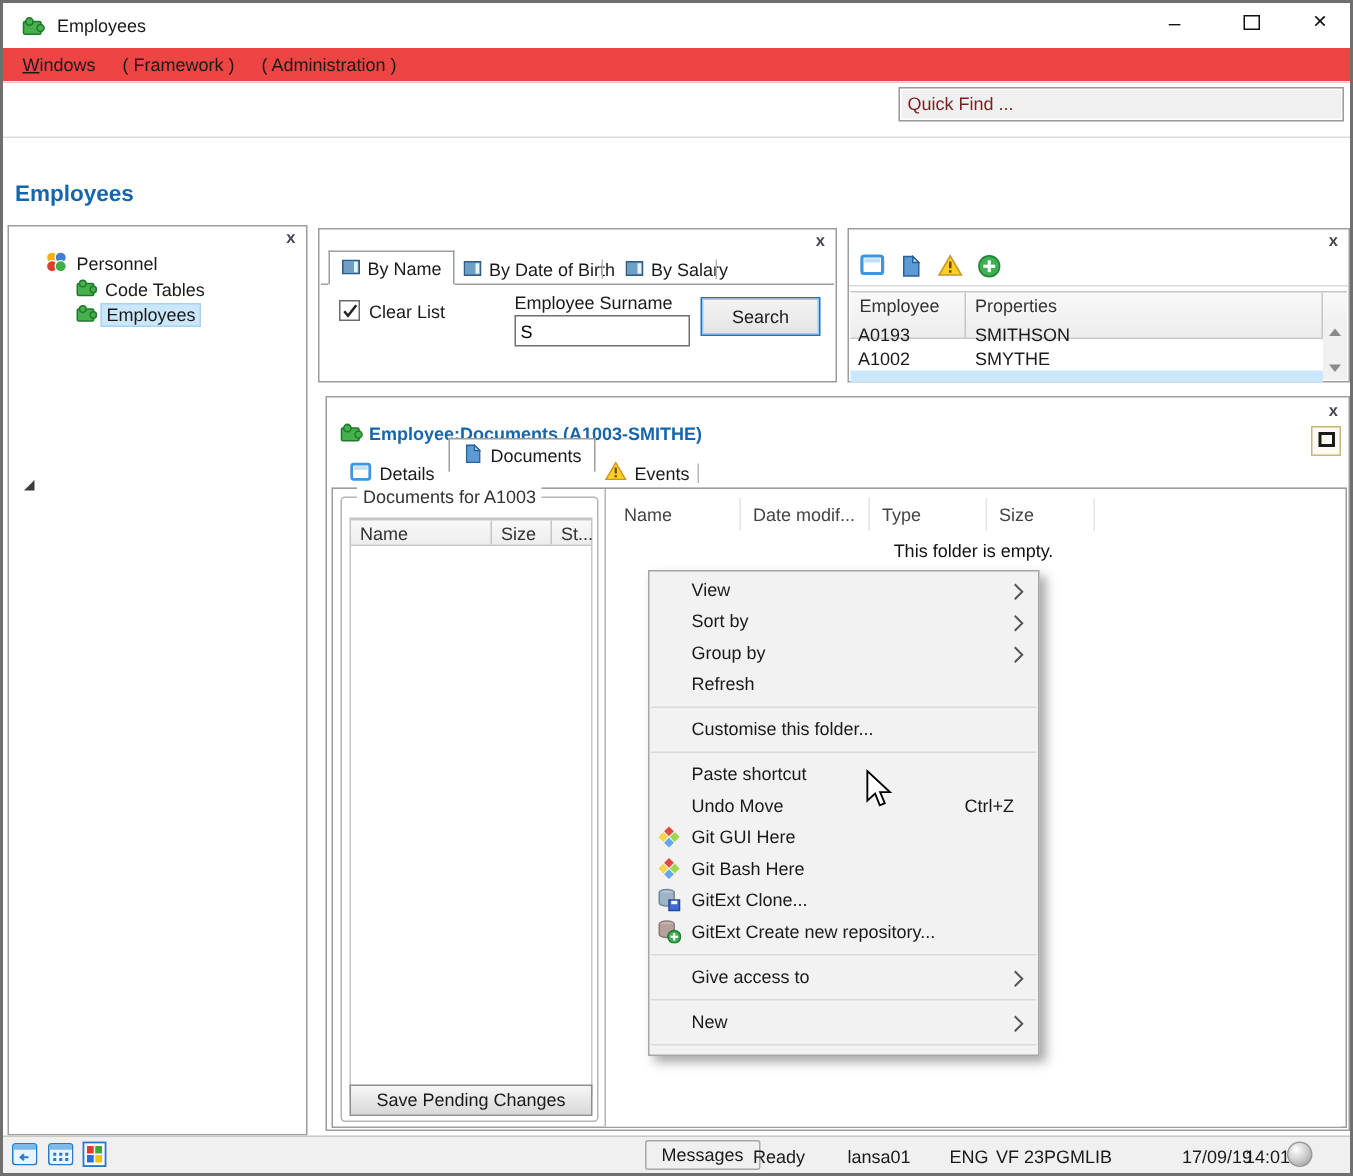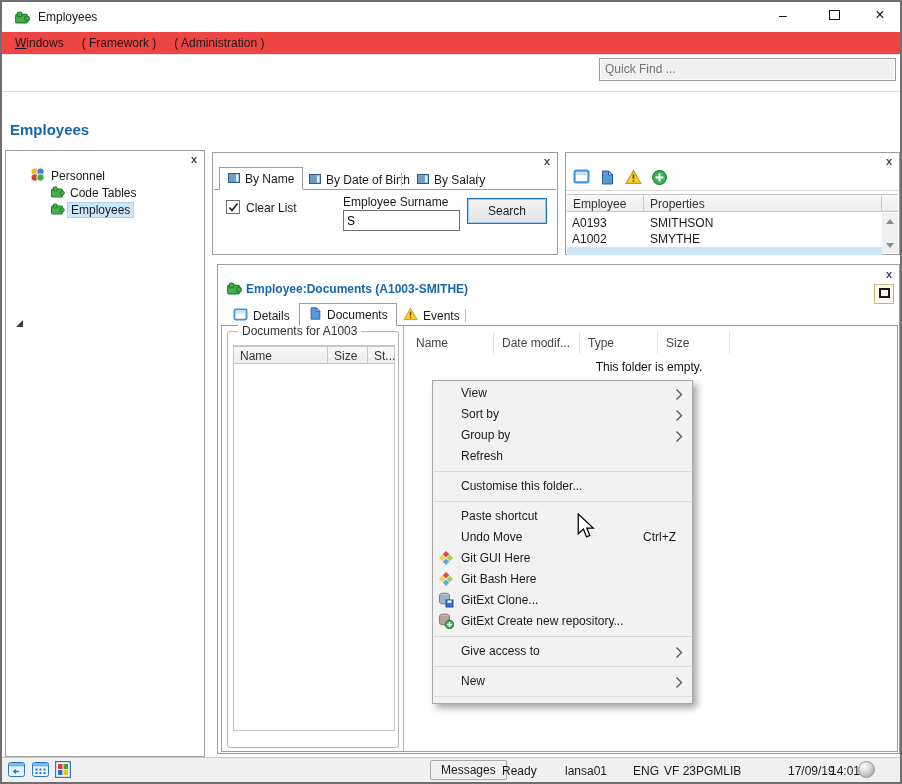--- a/index.html
+++ b/index.html
@@ -20,21 +20,21 @@
   .cap-max .sq{width:11px;height:10px;border:1px solid #111;margin:8px auto 0;}
   .cap-close{left:861px;font-size:16px;}
   
   .menubar{position:absolute;left:0;top:30px;right:0;height:23px;background:#ef4444;
     display:flex;align-items:center;padding-left:4px;gap:0;border-bottom:1px solid #e6e6e6;}
   .menu-item{display:inline-block;padding:3px 9px;}
   .menu-item.accel::first-letter{text-decoration:underline;}
   
   .toolbar-row{position:absolute;left:0;top:54px;right:0;height:36px;background:#fff;border-bottom:1px solid #dcdcdc;}
   .quick-find{position:absolute;left:597px;top:2px;width:297px;height:23px;background:#f0f0f0;
-    border:1px solid #9a9a9a;box-shadow:inset 0 0 0 1px #fdfdfd;line-height:21px;padding-left:5px;color:#737373;}
+    border:1px solid #9a9a9a;box-shadow:inset 0 0 0 1px #fdfdfd;line-height:21px;padding-left:5px;color:#7f1d1d;}
   
   .page-heading{position:absolute;left:8px;top:119px;font-size:15px;font-weight:bold;color:#1766ad;}
   
   .panel{position:absolute;background:#fff;border:1px solid #9d9d9d;}
   .panel-x{position:absolute;top:2px;right:7px;font-size:11px;font-weight:bold;color:#445;cursor:default;}
   
   .tree-panel{left:3px;top:148px;width:200px;height:607px;}
   .expander{position:absolute;left:10px;top:169px;width:0;height:0;
     border-left:7px solid transparent;border-bottom:7px solid #3c3c3c;}
   .tree-label{position:absolute;font-size:12px;white-space:nowrap;}
@@ -235,21 +235,21 @@
           </svg>
       </span>
       <span class="ticon" style="left:85px;">
         <svg width="17" height="17" viewBox="0 0 16 16">
             <circle cx="8" cy="8" r="6.5" fill="#3cb052" stroke="#238536"></circle>
             <rect x="7" y="4.3" width="2" height="7.4" fill="#fff"></rect>
             <rect x="4.3" y="7" width="7.4" height="2" fill="#fff"></rect>
           </svg>
       </span>
     </div>
-    <div class="grid-header" style="left:1px;right:1px;top:41px;height:18px;">
+    <div class="grid-header" style="left:1px;right:1px;top:41px;height:32px;">
       <div class="gh-cell" style="left:0;width:77px;">Employee</div>
       <div class="gh-cell" style="left:77px;right:16px;width:auto;">Properties</div>
     </div>
     <div class="grid-row" style="top:62px;width:100%;">
       <span class="gr-cell" style="left:0;">A0193</span>
       <span class="gr-cell" style="left:78px;">SMITHSON</span>
     </div>
     <div class="grid-row" style="top:78px;width:100%;">
       <span class="gr-cell" style="left:0;">A1002</span>
       <span class="gr-cell" style="left:78px;">SMYTHE</span>
@@ -282,21 +282,21 @@
       </div>
 
     <div class="tabline" style="left:3px;width:677px;top:60px;"></div>
     <div class="tab" style="left:7px;top:41px;height:19px;">
       <span><svg width="15" height="13" viewBox="0 0 16 14">
             <rect x="1.5" y="1.5" width="13" height="11" rx="1.5" fill="#fff" stroke="#3d96e0" stroke-width="2"></rect>
             <rect x="3" y="3" width="10" height="2.6" fill="#bfe0f7"></rect>
           </svg></span>
       <span>Details</span>
     </div>
-    <div class="tab active" style="left:81px;top:38px;height:23px;">
+    <div class="tab active" style="left:81px;top:27px;height:23px;">
       <span><svg width="14" height="15" viewBox="0 0 16 16">
             <path d="M3.5 1.5 h6 l4 4 v9 h-10 z" fill="#5b9bd5" stroke="#2a6099"></path>
             <path d="M9.5 1.5 v4 h4 z" fill="#cfe4f6" stroke="#2a6099"></path>
           </svg></span>
       <span>Documents</span>
     </div>
     <div class="tab" style="left:177px;top:41px;height:19px;">
       <span><svg width="15" height="14" viewBox="0 0 16 15">
             <path d="M8 1.5 L15 13.5 H1 Z" fill="#ffd024" stroke="#c8971f"></path>
             <rect x="7.2" y="5" width="1.6" height="4.3" fill="#6b4d00"></rect>
@@ -310,20 +310,21 @@
 
       <div class="groupbox">
         <span class="gb-legend">Documents for A1003</span>
         <div class="doc-grid">
           <div class="grid-header" style="left:0;right:0;top:0;height:18px;">
             <div class="gh-cell" style="left:0;width:94px;">Name</div>
             <div class="gh-cell" style="left:94px;width:40px;">Size</div>
             <div class="gh-cell" style="left:134px;right:0;width:auto;border-right:none;">St...</div>
           </div>
         </div>
+        <div class="save-btn">Save Pending Changes</div>
       </div>
 
       <div class="explorer">
         <div class="ex-header">
           <div class="ex-col" style="left:0;width:86px;">Name</div>
           <div class="ex-col" style="left:86px;width:86px;">Date modif...</div>
           <div class="ex-col" style="left:172px;width:78px;">Type</div>
           <div class="ex-col" style="left:250px;width:72px;">Size</div>
         </div>
         <div class="ex-empty">This folder is empty.</div>

